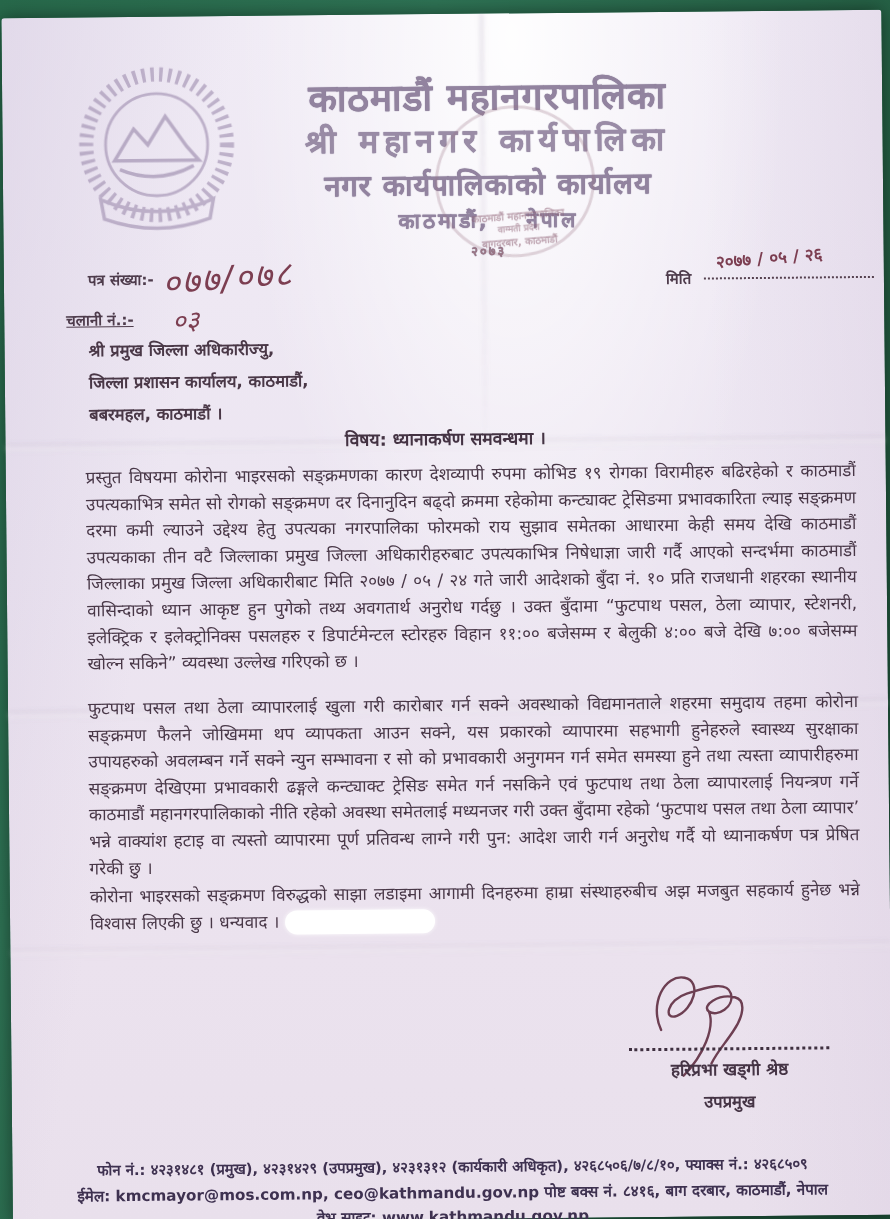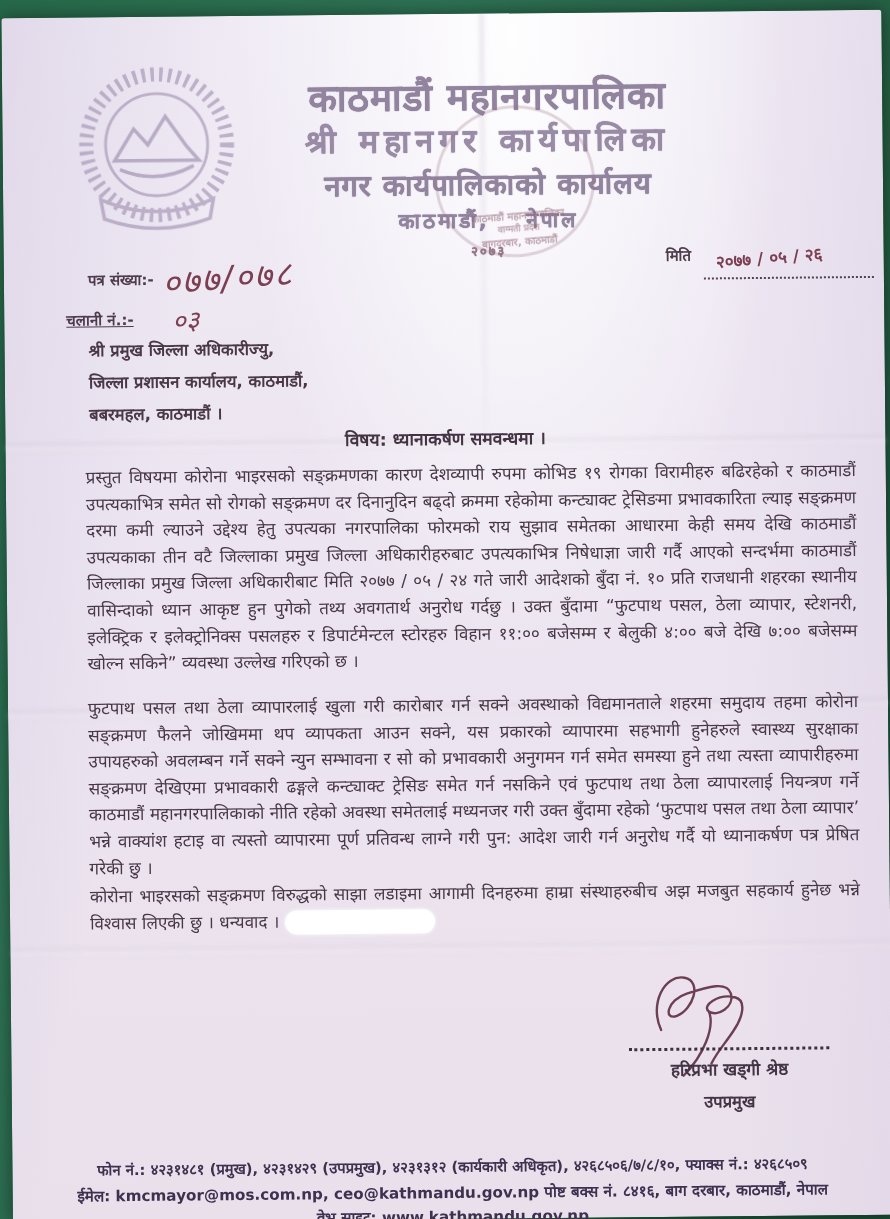--- a/index.html
+++ b/index.html
@@ -108,21 +108,21 @@
     <div class="st-inner">वाग्मती प्रदेश</div>
     <div>बागदरबार, काठमाडौं</div>
   </div>
 
   <div class="label" style="left:84px;top:252px;">पत्र संख्या:-</div>
   <div class="hand ref-val">०७७/०७८</div>
   <div class="label" style="left:62px;top:292px;text-decoration:underline;">चलानी नं.:-</div>
   <div class="hand disp-val">०३</div>
 
   <div class="hand date-val">२०७७ / ०५ / २६</div>
-  <div class="label" style="left:662px;top:233px;">मिति</div>
+  <div class="label" style="left:662px;top:256px;">मिति</div>
   <div class="date-line"></div>
 
   <div class="addr" style="top:318px;">श्री प्रमुख जिल्ला अधिकारीज्यु,</div>
   <div class="addr" style="top:350px;">जिल्ला प्रशासन कार्यालय, काठमाडौं,</div>
   <div class="addr" style="top:382px;">बबरमहल, काठमाडौं ।</div>
 
   <div class="subject">विषय: ध्यानाकर्षण समवन्धमा ।</div>
 
   <div class="para p1">प्रस्तुत विषयमा कोरोना भाइरसको सङ्क्रमणका कारण देशव्यापी रुपमा कोभिड १९ रोगका विरामीहरु बढिरहेको र काठमाडौं उपत्यकाभित्र समेत सो रोगको सङ्क्रमण दर दिनानुदिन बढ्दो क्रममा रहेकोमा कन्ट्याक्ट ट्रेसिङमा प्रभावकारिता ल्याइ सङ्क्रमण दरमा कमी ल्याउने उद्देश्य हेतु उपत्यका नगरपालिका फोरमको राय सुझाव समेतका आधारमा केही समय देखि काठमाडौं उपत्यकाका तीन वटै जिल्लाका प्रमुख जिल्ला अधिकारीहरुबाट उपत्यकाभित्र निषेधाज्ञा जारी गर्दै आएको सन्दर्भमा काठमाडौं जिल्लाका प्रमुख जिल्ला अधिकारीबाट मिति २०७७ / ०५ / २४ गते जारी आदेशको बुँदा नं. १० प्रति राजधानी शहरका स्थानीय वासिन्दाको ध्यान आकृष्ट हुन पुगेको तथ्य अवगतार्थ अनुरोध गर्दछु । उक्त बुँदामा “फुटपाथ पसल, ठेला व्यापार, स्टेशनरी, इलेक्ट्रिक र इलेक्ट्रोनिक्स पसलहरु र डिपार्टमेन्टल स्टोरहरु विहान ११:०० बजेसम्म र बेलुकी ४:०० बजे देखि ७:०० बजेसम्म खोल्न सकिने” व्यवस्था उल्लेख गरिएको छ ।</div>
   <div class="para p2">फुटपाथ पसल तथा ठेला व्यापारलाई खुला गरी कारोबार गर्न सक्ने अवस्थाको विद्यमानताले शहरमा समुदाय तहमा कोरोना सङ्क्रमण फैलने जोखिममा थप व्यापकता आउन सक्ने, यस प्रकारको व्यापारमा सहभागी हुनेहरुले स्वास्थ्य सुरक्षाका उपायहरुको अवलम्बन गर्ने सक्ने न्युन सम्भावना र सो को प्रभावकारी अनुगमन गर्न समेत समस्या हुने तथा त्यस्ता व्यापारीहरुमा सङ्क्रमण देखिएमा प्रभावकारी ढङ्गले कन्ट्याक्ट ट्रेसिङ समेत गर्न नसकिने एवं फुटपाथ तथा ठेला व्यापारलाई नियन्त्रण गर्ने काठमाडौं महानगरपालिकाको नीति रहेको अवस्था समेतलाई मध्यनजर गरी उक्त बुँदामा रहेको ‘फुटपाथ पसल तथा ठेला व्यापार’ भन्ने वाक्यांश हटाइ वा त्यस्तो व्यापारमा पूर्ण प्रतिवन्ध लाग्ने गरी पुन: आदेश जारी गर्न अनुरोध गर्दै यो ध्यानाकर्षण पत्र प्रेषित गरेकी छु ।</div>

